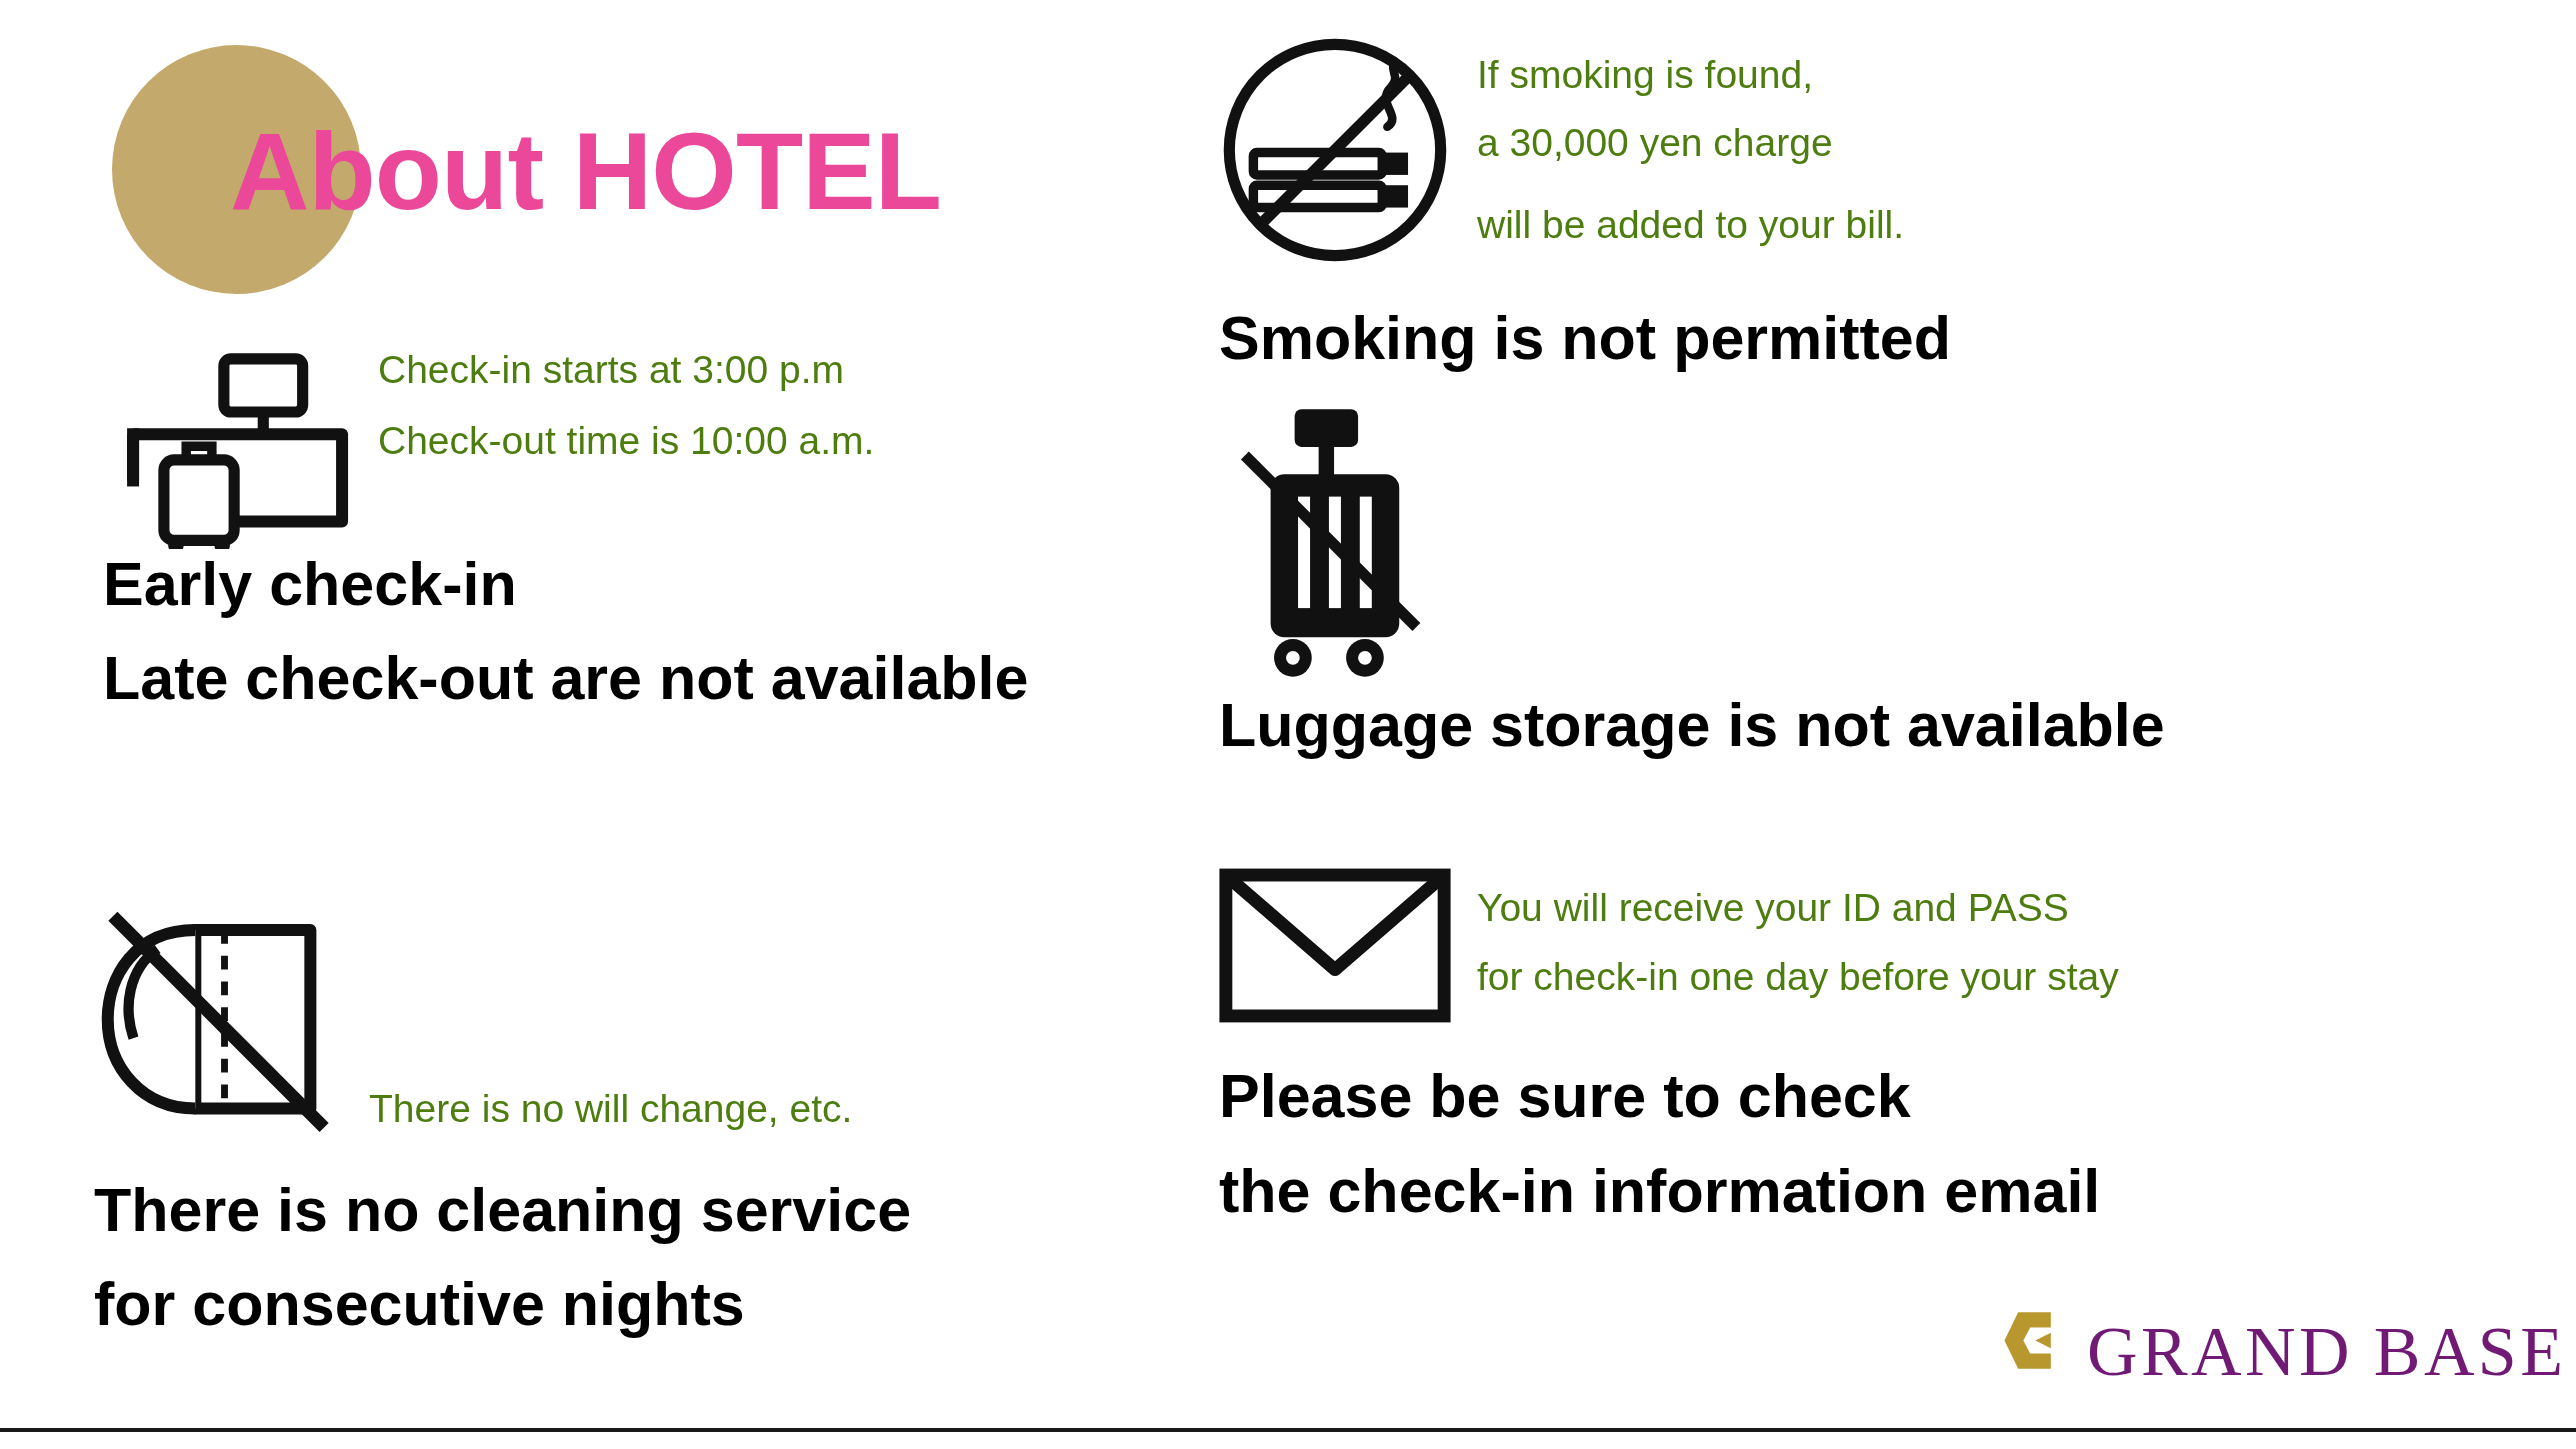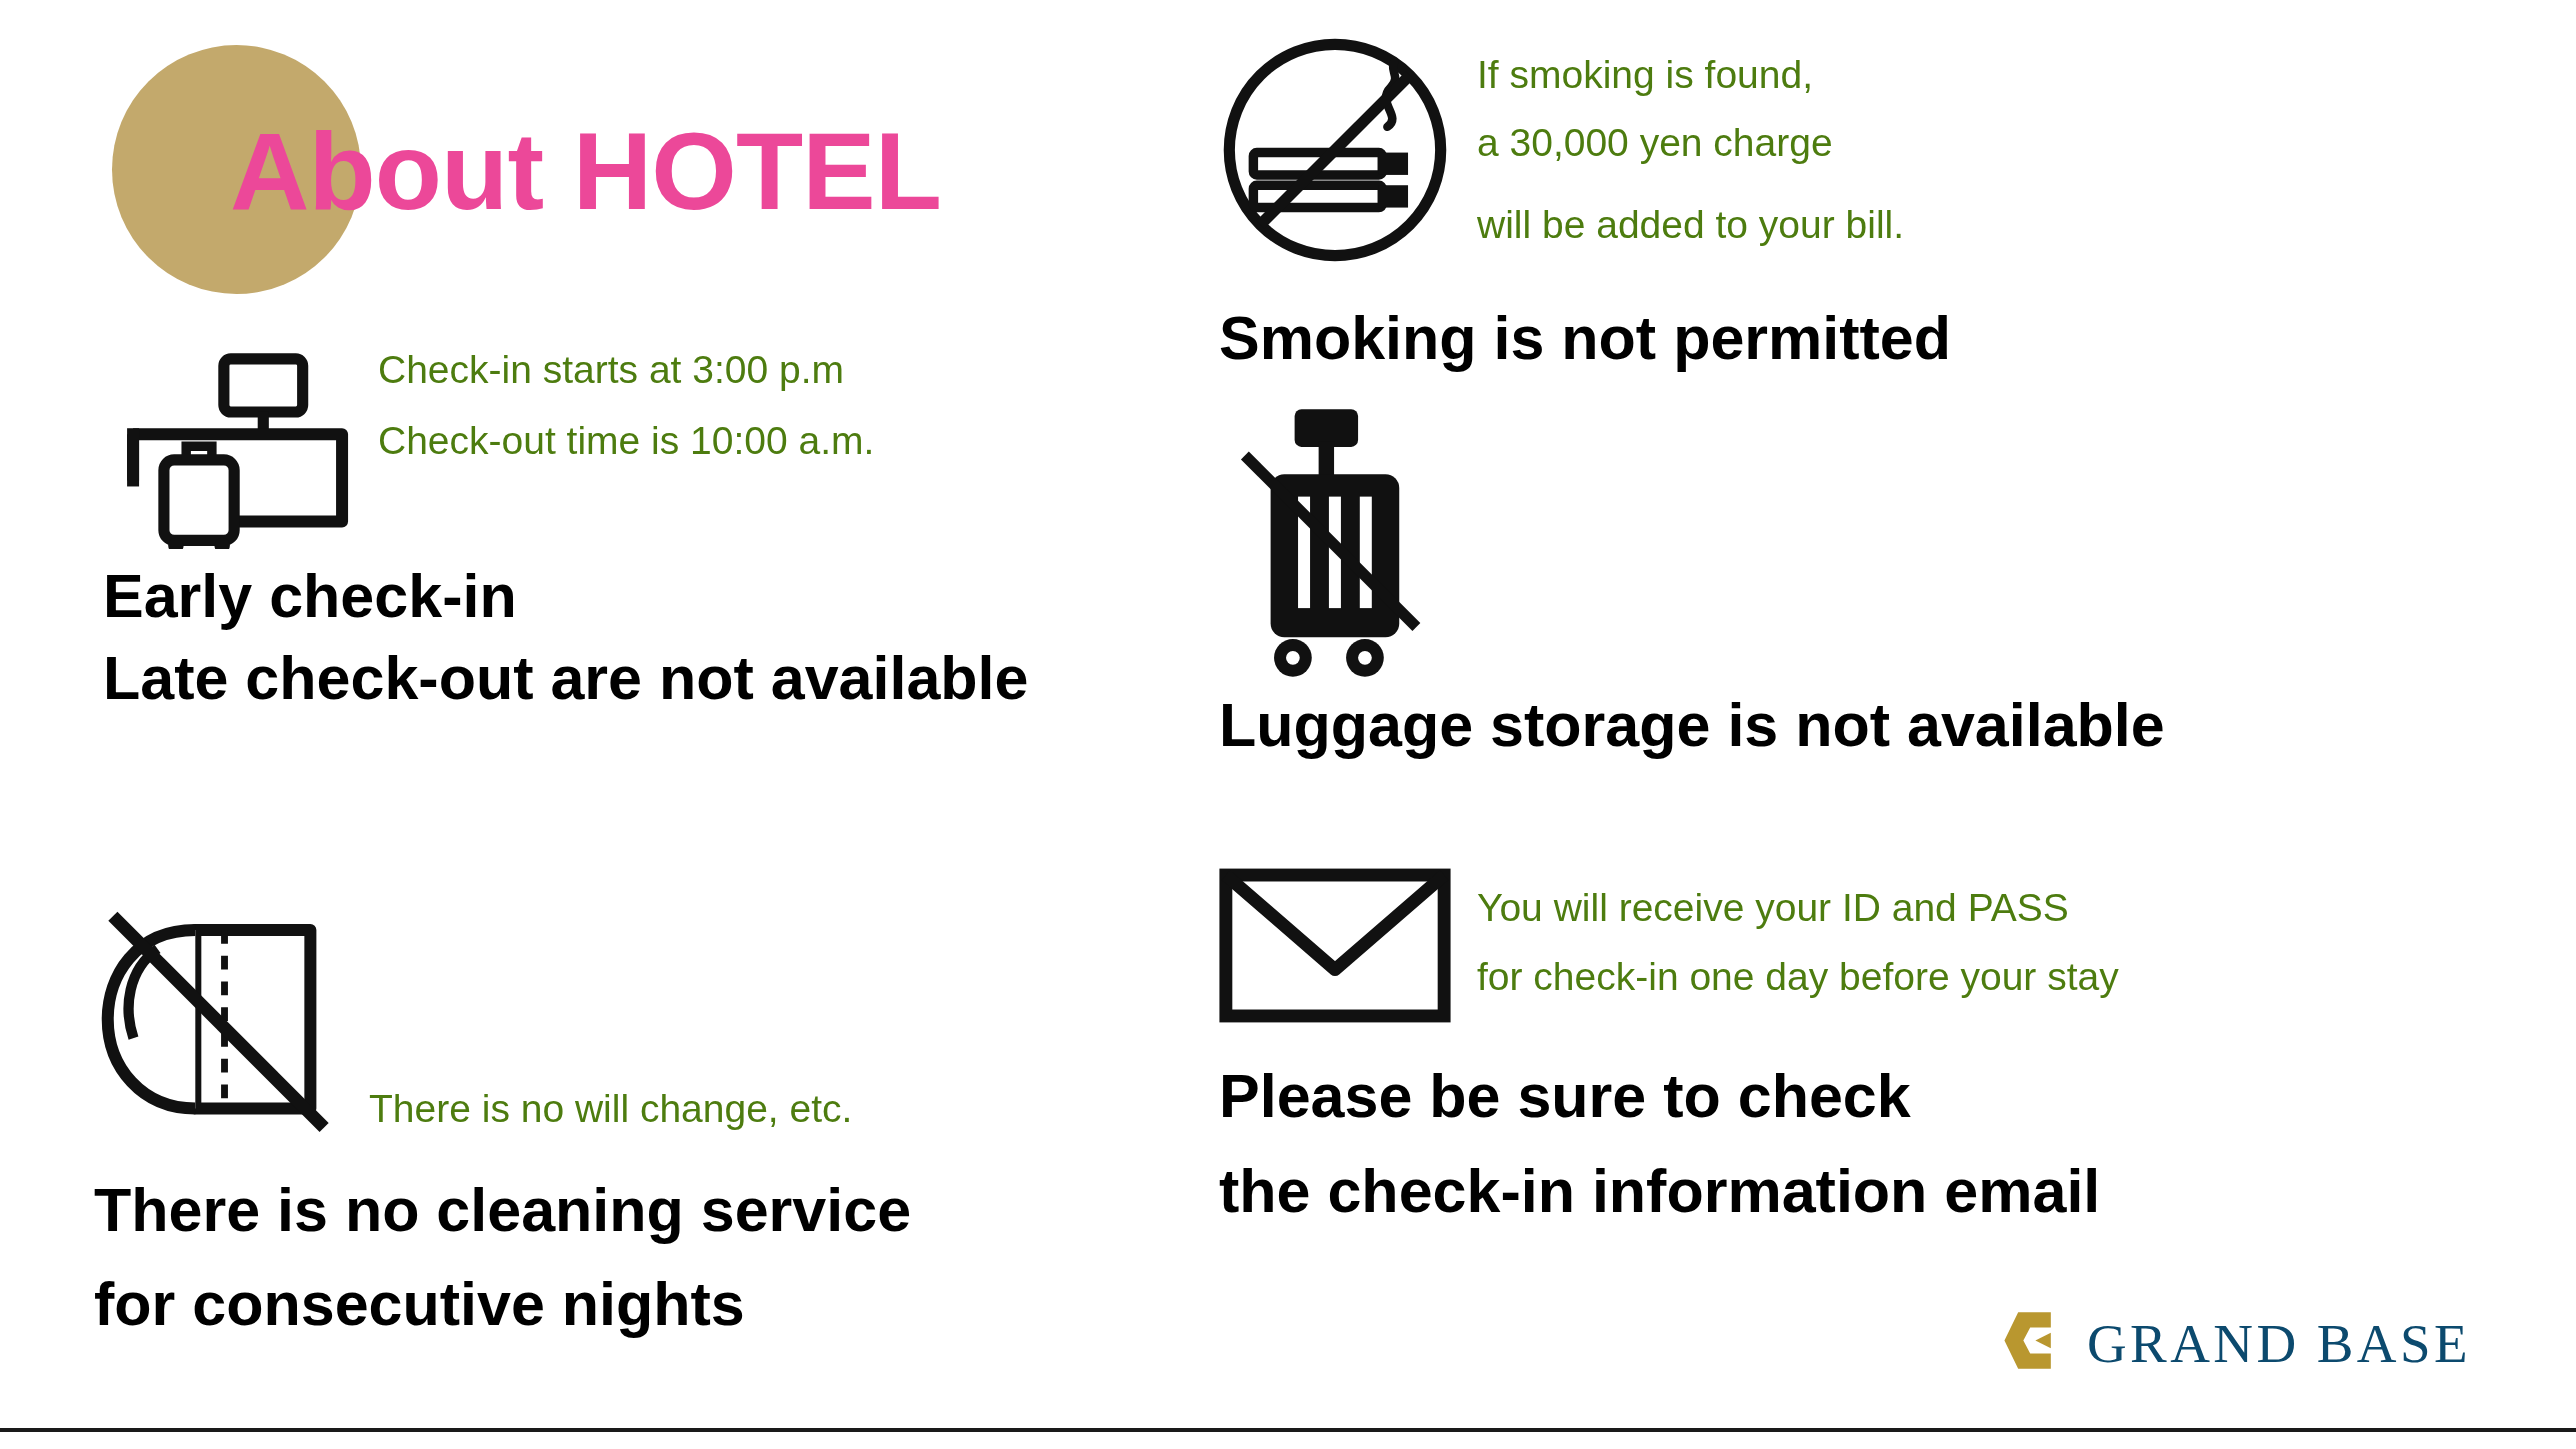--- a/index.html
+++ b/index.html
@@ -110,23 +110,23 @@
     position: absolute;
     left: 0;
     top: 1.7px;
     width: 67px;
     height: 67px;
   }
   .logo-text {
     position: absolute;
     left: 86px;
     top: 6.9px;
-    font-size: 55px;
+    font-size: 70px;
     letter-spacing: 3.4px;
-    color: #0c4a6e;
+    color: #701a75;
     font-family: "Liberation Serif", serif;
     white-space: nowrap;
   }
 
   svg { display: block; }
 </style>
 </head>
 <body>
 
 <div class="page">
@@ -149,21 +149,21 @@
         <path d="M24 96 V 150" stroke="#111" stroke-width="14" stroke-linecap="square"></path>
 
         <rect x="60" y="126" width="82" height="94" rx="12" fill="#ffffff" stroke="#111" stroke-width="13"></rect>
         <path d="M86 126 V 110 H 116 V 126" fill="none" stroke="#111" stroke-width="11"></path>
         <circle cx="74" cy="226" r="9" fill="#111"></circle>
         <circle cx="128" cy="226" r="9" fill="#111"></circle>
       </svg>
     </div>
     <div class="note" style="left:275px; top:19px;">Check-in starts at 3:00 p.m</div>
     <div class="note" style="left:275px; top:90px;">Check-out time is 10:00 a.m.</div>
-    <div class="headline" style="left:0px; top:232px;">Early check-in</div>
+    <div class="headline" style="left:0px; top:220px;">Early check-in</div>
     <div class="headline" style="left:0px; top:314px;">Late check-out are not available</div>
   </div>
 
   <div class="block" id="block-cleaning">
     <div class="icon-box" style="left:0px; top:8.6px;">
       <svg width="249" height="232" viewBox="0 0 290 270" xmlns="http://www.w3.org/2000/svg">
 
         <path d="M118 22 H 252 V 230 H 118 Z" fill="#ffffff" stroke="#111" stroke-width="14" stroke-linejoin="round"></path>
         <path d="M152 22 V 230" stroke="#111" stroke-width="8" stroke-dasharray="16 14"></path>
 

